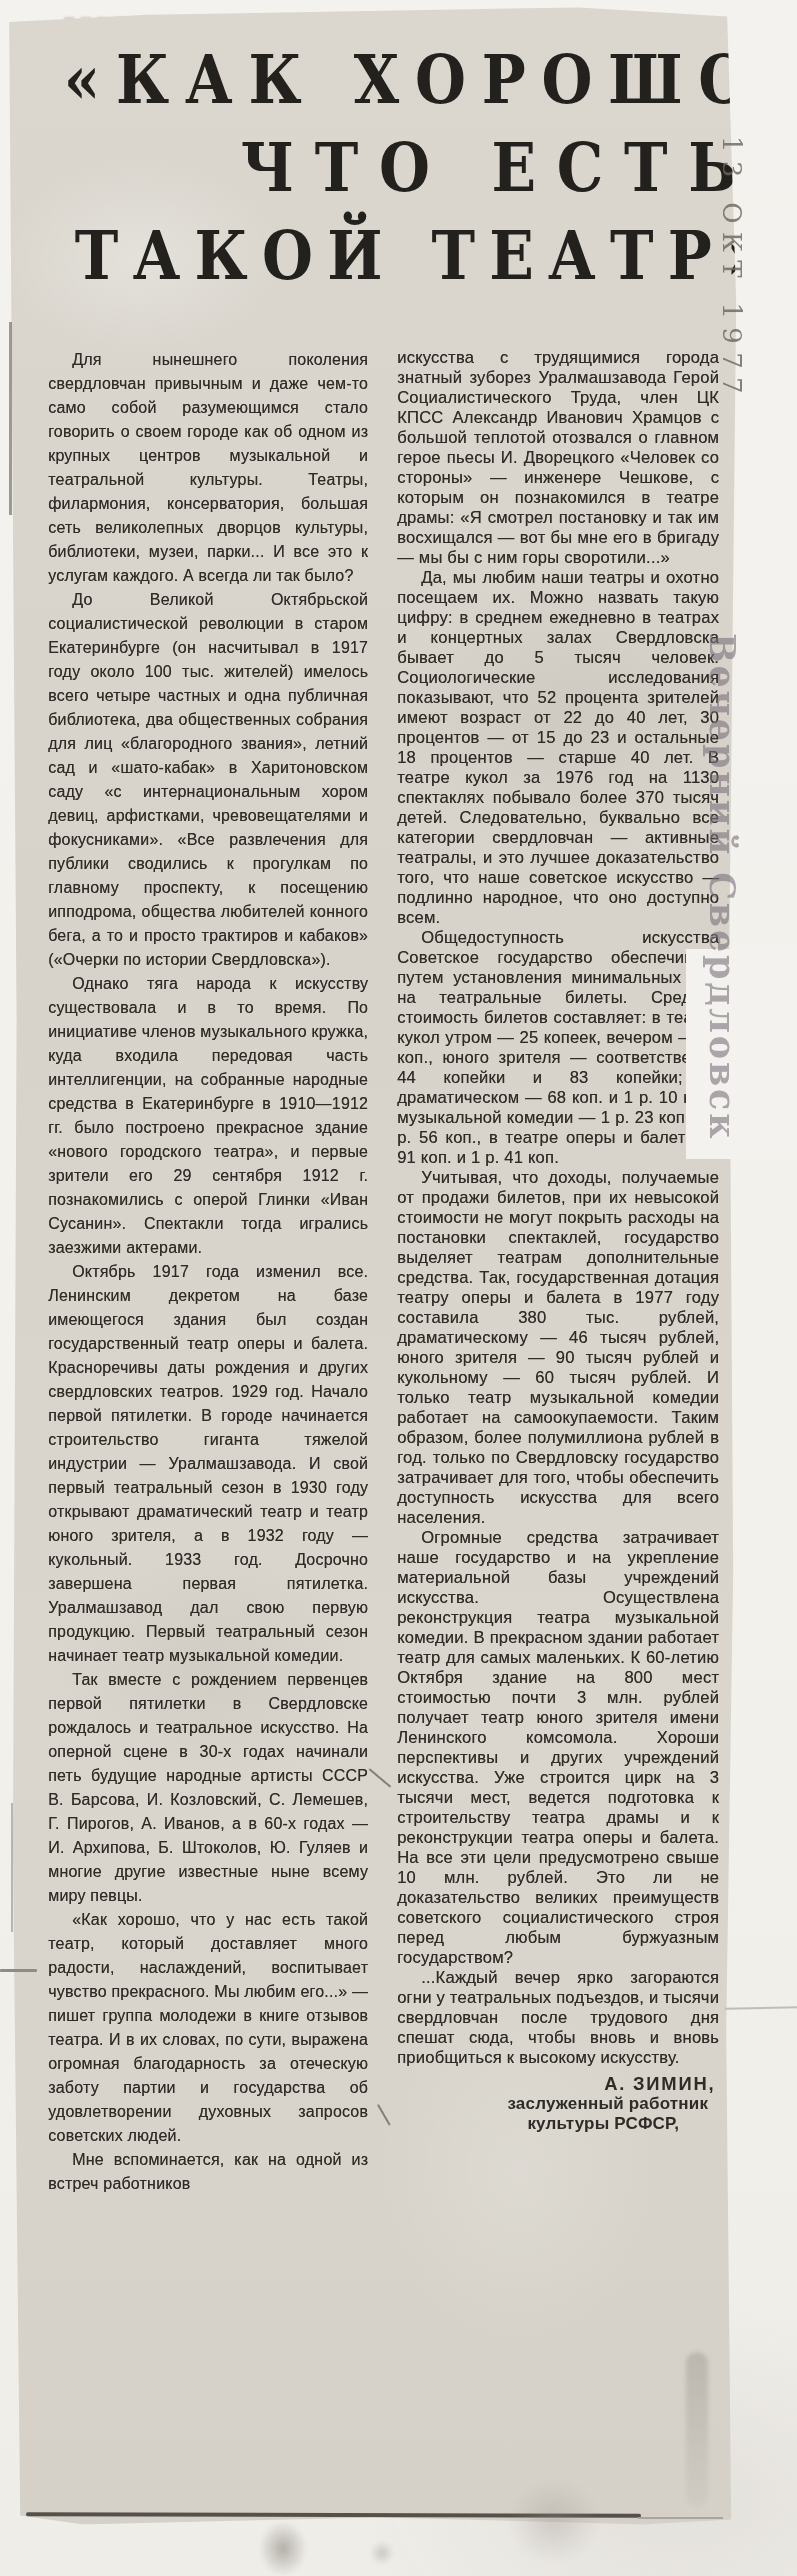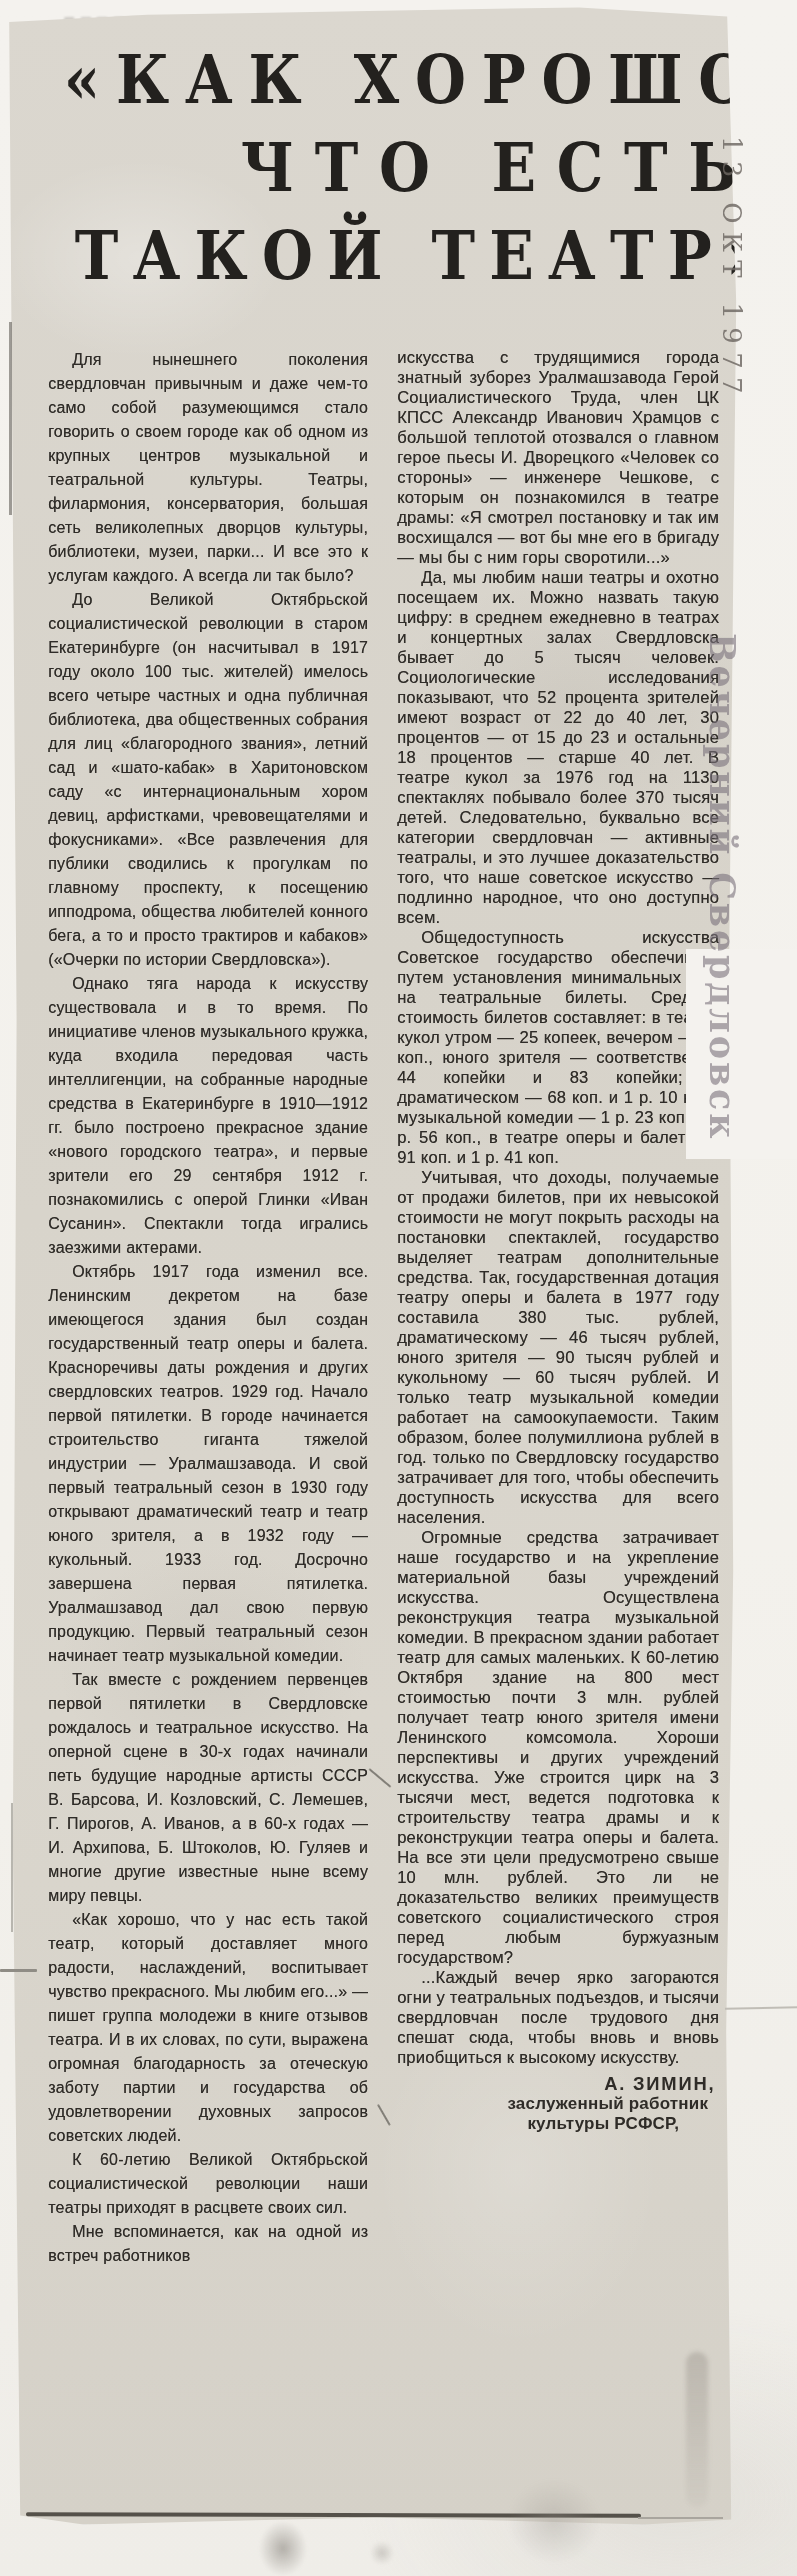--- a/index.html
+++ b/index.html
@@ -85,21 +85,20 @@
     <div class="tl t3">ТАКОЙ ТЕАТР»</div>
   </div>
 
   <div class="col col-left">
     <p>Для нынешнего поколения свердловчан привычным и даже чем-то само собой разумеющимся стало говорить о своем городе как об одном из крупных центров музыкальной и театральной культуры. Театры, филармония, консерватория, большая сеть великолепных дворцов культуры, библиотеки, музеи, парки... И все это к услугам каждого. А всегда ли так было?</p>
     <p>До Великой Октябрьской социалистической революции в старом Екатеринбурге (он насчитывал в 1917 году около 100 тыс. жителей) имелось всего четыре частных и одна публичная библиотека, два общественных собрания для лиц «благородного звания», летний сад и «шато-кабак» в Харитоновском саду «с интернациональным хором девиц, арфистками, чревовещателями и фокусниками». «Все развлечения для публики сводились к прогулкам по главному проспекту, к посещению ипподрома, общества любителей конного бега, а то и просто трактиров и кабаков» («Очерки по истории Свердловска»).</p>
     <p>Однако тяга народа к искусству существовала и в то время. По инициативе членов музыкального кружка, куда входила передовая часть интеллигенции, на собранные народные средства в Екатеринбурге в 1910—1912 гг. было построено прекрасное здание «нового городского театра», и первые зрители его 29 сентября 1912 г. познакомились с оперой Глинки «Иван Сусанин». Спектакли тогда игрались заезжими актерами.</p>
     <p>Октябрь 1917 года изменил все. Ленинским декретом на базе имеющегося здания был создан государственный театр оперы и балета. Красноречивы даты рождения и других свердловских театров. 1929 год. Начало первой пятилетки. В городе начинается строительство гиганта тяжелой индустрии — Уралмашзавода. И свой первый театральный сезон в 1930 году открывают драматический театр и театр юного зрителя, а в 1932 году — кукольный. 1933 год. Досрочно завершена первая пятилетка. Уралмашзавод дал свою первую продукцию. Первый театральный сезон начинает театр музыкальной комедии.</p>
     <p>Так вместе с рождением первенцев первой пятилетки в Свердловске рождалось и театральное искусство. На оперной сцене в 30-х годах начинали петь будущие народные артисты СССР В. Барсова, И. Козловский, С. Лемешев, Г. Пирогов, А. Иванов, а в 60-х годах — И. Архипова, Б. Штоколов, Ю. Гуляев и многие другие известные ныне всему миру певцы.</p>
     <p>«Как хорошо, что у нас есть такой театр, который доставляет много радости, наслаждений, воспитывает чувство прекрасного. Мы любим его...» — пишет группа молодежи в книге отзывов театра. И в их словах, по сути, выражена огромная благодарность за отеческую заботу партии и государства об удовлетворении духовных запросов советских людей.</p>
-    <p>К 60-летию Великой Октябрьской социалистической революции наши театры приходят в расцвете своих сил.</p>
     <p>Мне вспоминается, как на одной из встреч работников</p>
   </div>
 
   <div class="col col-right">
     <p class="cont">искусства с трудящимися города знатный зуборез Уралмашзавода Герой Социалистического Труда, член ЦК КПСС Александр Иванович Храмцов с большой теплотой отозвался о главном герое пьесы И. Дворецкого «Человек со стороны» — инженере Чешкове, с которым он познакомился в театре драмы: «Я смотрел постановку и так им восхищался — вот бы мне его в бригаду — мы бы с ним горы своротили...»</p>
     <p>Да, мы любим наши театры и охотно посещаем их. Можно назвать такую цифру: в среднем ежедневно в театрах и концертных залах Свердловска бывает до 5 тысяч человек. Социологические исследования показывают, что 52 процента зрителей имеют возраст от 22 до 40 лет, 30 процентов — от 15 до 23 и остальные 18 процентов — старше 40 лет. В театре кукол за 1976 год на 1130 спектаклях побывало более 370 тысяч детей. Следовательно, буквально все категории свердловчан — активные театралы, и это лучшее доказательство того, что наше советское искусство — подлинно народное, что оно доступно всем.</p>
     <p>Общедоступность искусства Советское государство обеспечивает путем установления минимальных цен на театральные билеты. Средняя стоимость билетов составляет: в театре кукол утром — 25 копеек, вечером — 54 коп., юного зрителя — соответственно 44 копейки и 83 копейки; в драматическом — 68 коп. и 1 р. 10 коп., музыкальной комедии — 1 р. 23 коп. и 1 р. 56 коп., в театре оперы и балета — 91 коп. и 1 р. 41 коп.</p>
     <p>Учитывая, что доходы, получаемые от продажи билетов, при их невысокой стоимости не могут покрыть расходы на постановки спектаклей, государство выделяет театрам дополнительные средства. Так, государственная дотация театру оперы и балета в 1977 году составила 380 тыс. рублей, драматическому — 46 тысяч рублей, юного зрителя — 90 тысяч рублей и кукольному — 60 тысяч рублей. И только театр музыкальной комедии работает на самоокупаемости. Таким образом, более полумиллиона рублей в год. только по Свердловску государство затрачивает для того, чтобы обеспечить доступность искусства для всего населения.</p>
     <p>Огромные средства затрачивает наше государство и на укрепление материальной базы учреждений искусства. Осуществлена реконструкция театра музыкальной комедии. В прекрасном здании работает театр для самых маленьких. К 60-летию Октября здание на 800 мест стоимостью почти 3 млн. рублей получает театр юного зрителя имени Ленинского комсомола. Хороши перспективы и других учреждений искусства. Уже строится цирк на 3 тысячи мест, ведется подготовка к строительству театра драмы и к реконструкции театра оперы и балета. На все эти цели предусмотрено свыше 10 млн. рублей. Это ли не доказательство великих преимуществ советского социалистического строя перед любым буржуазным государством?</p>
     <p>...Каждый вечер ярко загораются огни у театральных подъездов, и тысячи свердловчан после трудового дня спешат сюда, чтобы вновь и вновь приобщиться к высокому искусству.</p>

